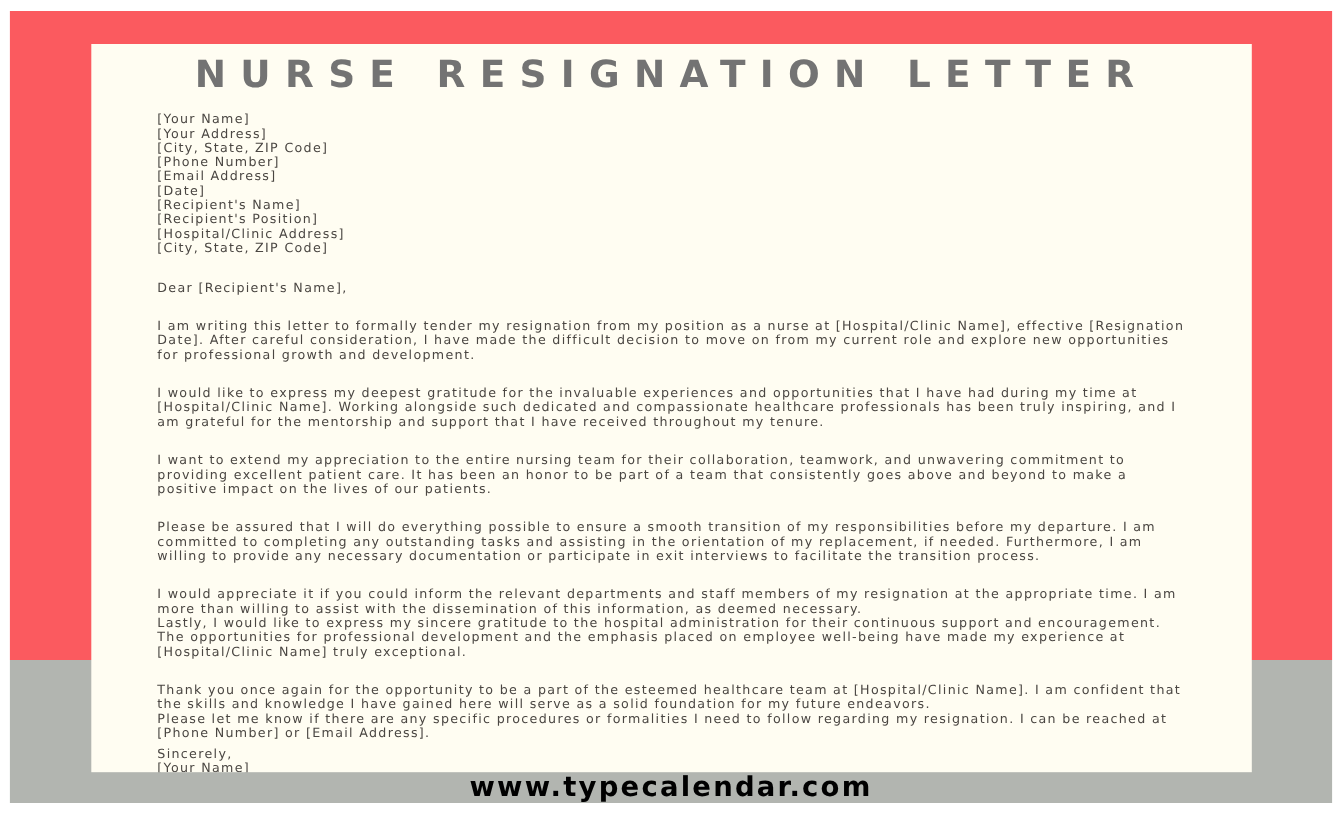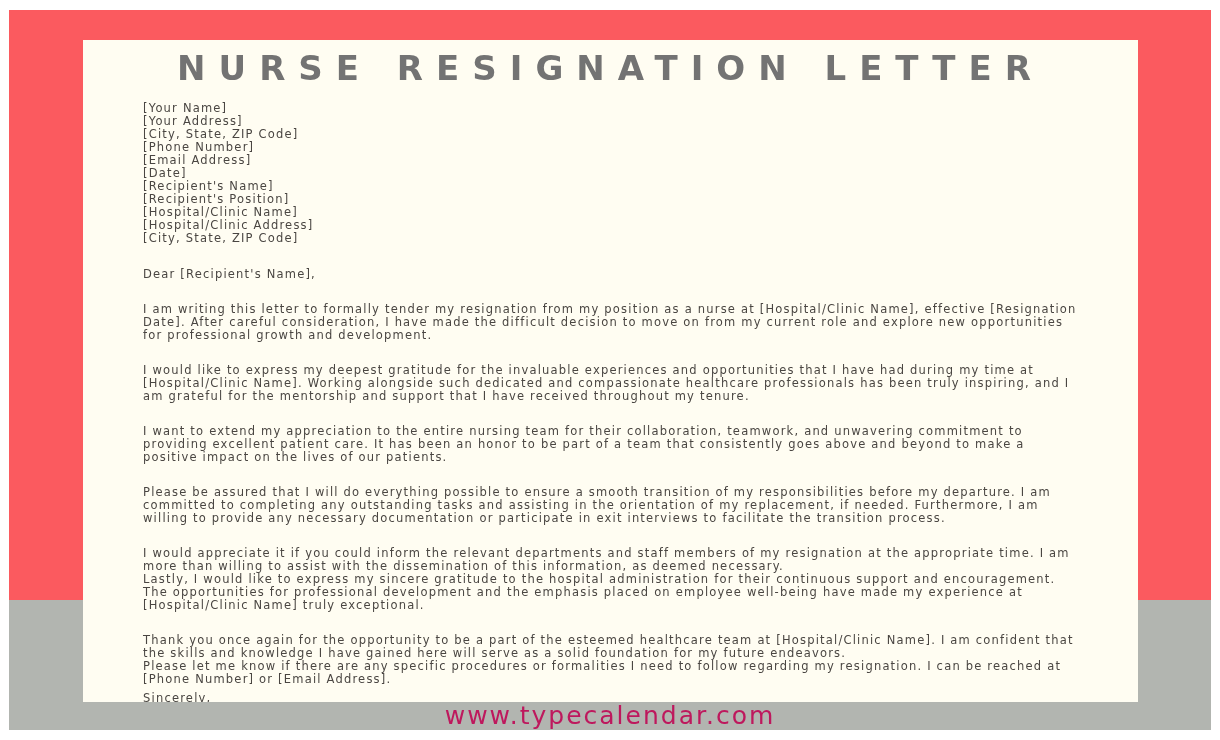--- a/index.html
+++ b/index.html
@@ -77,22 +77,22 @@
     position: absolute;
     left: 0;
     top: 701px;
     width: 1220px;
     height: 29px;
     display: flex;
     align-items: center;
     justify-content: center;
   }
   .website {
-    color: #be185d;
-    font-weight: normal;
+    color: #000000;
+    font-weight: bold;
     font-size: 25px;
     letter-spacing: 2px;
     line-height: 25px;
   }
 </style>
 </head>
 <body>
 
 <div class="canvas">
 
@@ -107,21 +107,20 @@
 
       <div>
         <div class="address-line">[Your Name]</div>
         <div class="address-line">[Your Address]</div>
         <div class="address-line">[City, State, ZIP Code]</div>
         <div class="address-line">[Phone Number]</div>
         <div class="address-line">[Email Address]</div>
         <div class="address-line">[Date]</div>
         <div class="address-line">[Recipient's Name]</div>
         <div class="address-line">[Recipient's Position]</div>
-        <div class="address-line">[Hospital/Clinic Name]</div>
         <div class="address-line">[Hospital/Clinic Address]</div>
         <div class="address-line">[City, State, ZIP Code]</div>
       </div>
 
       <div class="salutation">Dear [Recipient's Name],</div>
 
       <div class="letter-paragraph">I am writing this letter to formally tender my resignation from my position as a nurse at [Hospital/Clinic Name], effective [Resignation Date]. After careful consideration, I have made the difficult decision to move on from my current role and explore new opportunities for professional growth and development.</div>
       <div class="letter-paragraph">I would like to express my deepest gratitude for the invaluable experiences and opportunities that I have had during my time at [Hospital/Clinic Name]. Working alongside such dedicated and compassionate healthcare professionals has been truly inspiring, and I am grateful for the mentorship and support that I have received throughout my tenure.</div>
       <div class="letter-paragraph">I want to extend my appreciation to the entire nursing team for their collaboration, teamwork, and unwavering commitment to providing excellent patient care. It has been an honor to be part of a team that consistently goes above and beyond to make a positive impact on the lives of our patients.</div>
       <div class="letter-paragraph">Please be assured that I will do everything possible to ensure a smooth transition of my responsibilities before my departure. I am committed to completing any outstanding tasks and assisting in the orientation of my replacement, if needed. Furthermore, I am willing to provide any necessary documentation or participate in exit interviews to facilitate the transition process.</div>

